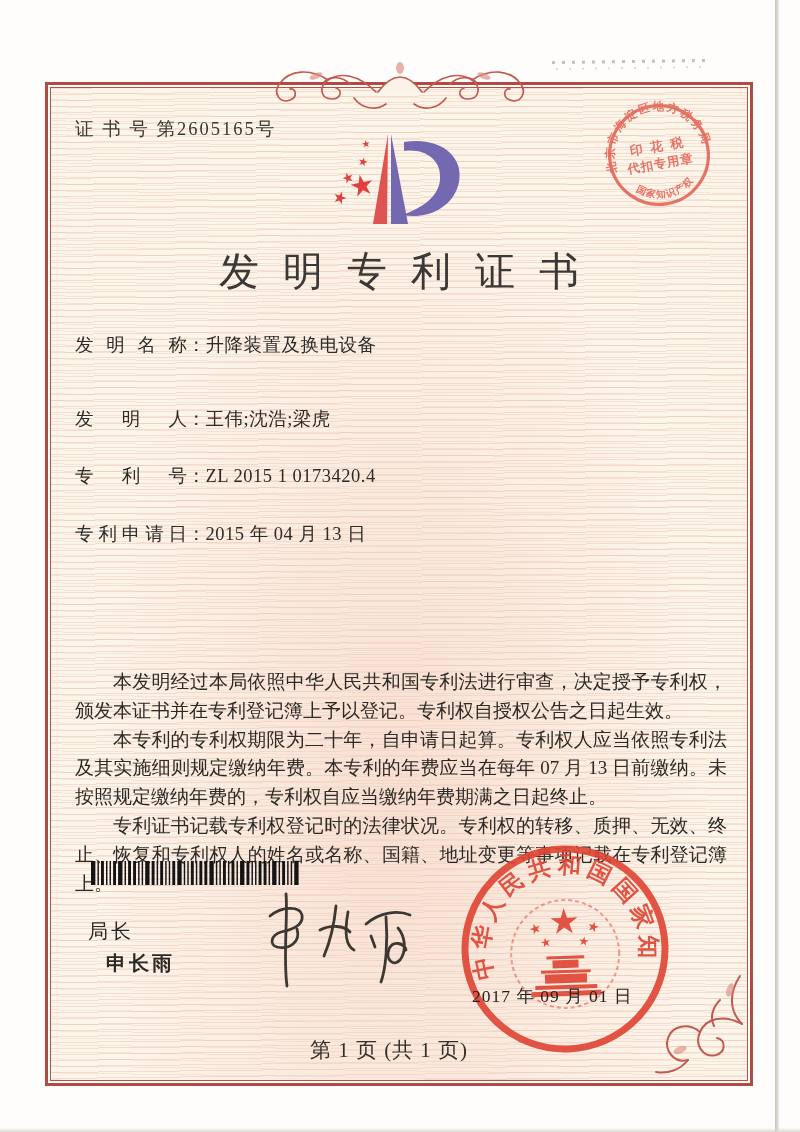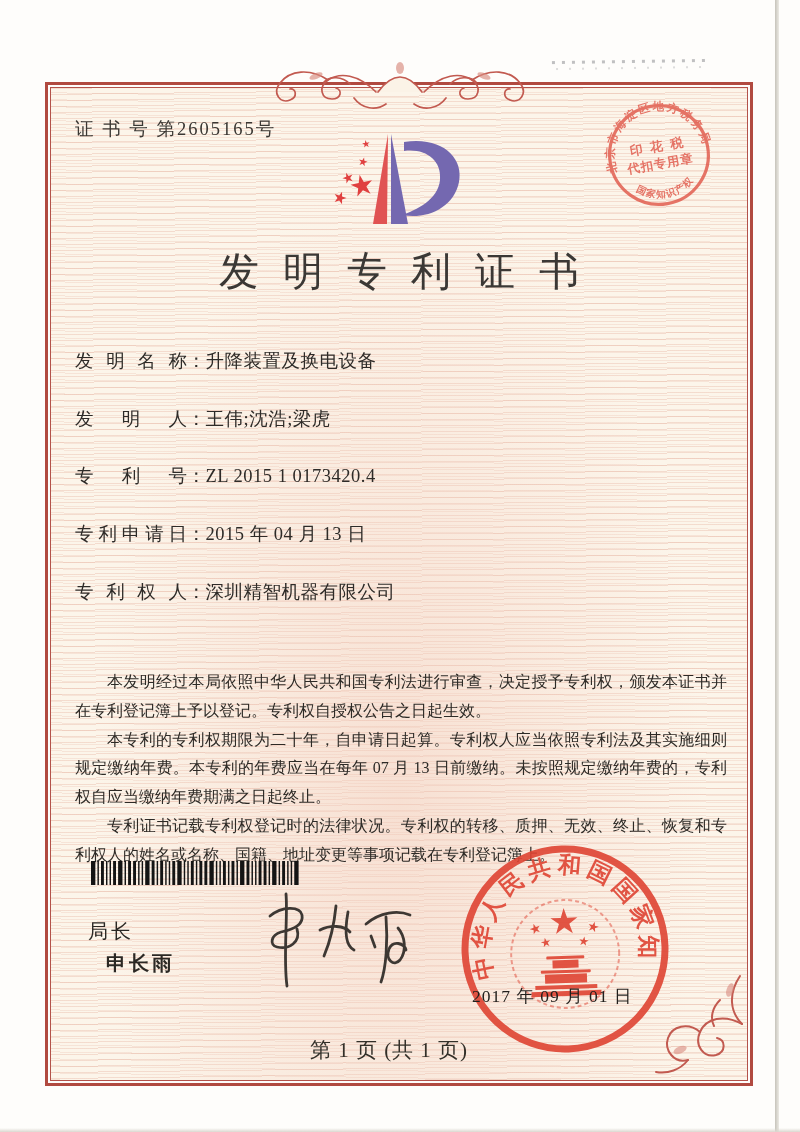--- a/index.html
+++ b/index.html
@@ -38,23 +38,23 @@
   .cert-number{position:absolute;left:75px;top:116px;font-size:18.5px;letter-spacing:2px;color:#3a3733;}
 
   .logo{position:absolute;left:318px;top:128px;width:164px;height:104px;}
 
   .title{position:absolute;left:0;top:244px;width:798px;text-align:center;
     font-size:40px;font-weight:400;letter-spacing:24px;text-indent:24px;color:#3b3835;}
 
   .field{position:absolute;left:75px;font-size:18.5px;white-space:nowrap;color:#2e2b28;}
   .field .flabel{display:inline-block;width:112px;text-align:justify;text-align-last:justify;}
   .field .fvalue{letter-spacing:.5px;}
-  .f0{top:348px}.f1{top:406px}.f2{top:463px}.f3{top:521px}.f4{top:579px}.f5{top:636px}
-
-  .body-text{position:absolute;left:75px;top:668px;width:652px;font-size:16px;
+  .f0{top:332px}.f1{top:406px}.f2{top:463px}.f3{top:521px}.f4{top:579px}.f5{top:636px}
+
+  .body-text{position:absolute;left:75px;top:668px;width:652px;font-size:19px;
     line-height:28.8px;text-align:justify;color:#2d2a26;}
   .body-text p{margin:0;text-indent:2em;}
 
   .barcode{position:absolute;left:90px;top:860px;}
 
   .signer-title{position:absolute;left:88px;top:918px;font-size:20px;font-weight:400;
     font-family:"Liberation Sans","DejaVu Sans",sans-serif;color:#2b2824;letter-spacing:3px;}
   .signer-name{position:absolute;left:88px;top:950px;font-size:20px;font-weight:700;
     font-family:"Liberation Sans","DejaVu Sans",sans-serif;color:#2b2824;letter-spacing:3px;margin-left:18px;}
   .signature{position:absolute;left:246px;top:884px;width:186px;height:110px;}
@@ -139,23 +139,20 @@
       <span class="flabel">发明名称</span><span>：</span><span class="fvalue">升降装置及换电设备</span>
     </div>
     <div class="field f1">
       <span class="flabel">发明人</span><span>：</span><span class="fvalue">王伟;沈浩;梁虎</span>
     </div>
     <div class="field f2">
       <span class="flabel">专利号</span><span>：</span><span class="fvalue">ZL 2015 1 0173420.4</span>
     </div>
     <div class="field f3">
       <span class="flabel">专利申请日</span><span>：</span><span class="fvalue">2015 年 04 月 13 日</span>
-    </div>
-    <div class="field f4">
-      <span class="flabel">专利权人</span><span>：</span><span class="fvalue">深圳精智机器有限公司</span>
     </div>
 
     <div class="body-text">
       <p>本发明经过本局依照中华人民共和国专利法进行审查，决定授予专利权，颁发本证书并在专利登记簿上予以登记。专利权自授权公告之日起生效。</p>
       <p>本专利的专利权期限为二十年，自申请日起算。专利权人应当依照专利法及其实施细则规定缴纳年费。本专利的年费应当在每年 07 月 13 日前缴纳。未按照规定缴纳年费的，专利权自应当缴纳年费期满之日起终止。</p>
       <p>专利证书记载专利权登记时的法律状况。专利权的转移、质押、无效、终止、恢复和专利权人的姓名或名称、国籍、地址变更等事项记载在专利登记簿上。</p>
     </div>
 
     <svg class="barcode" id="barcode-svg" width="218" height="26">
         <rect x="1" y="1" width="4.35" height="24" fill="#141414"></rect>

